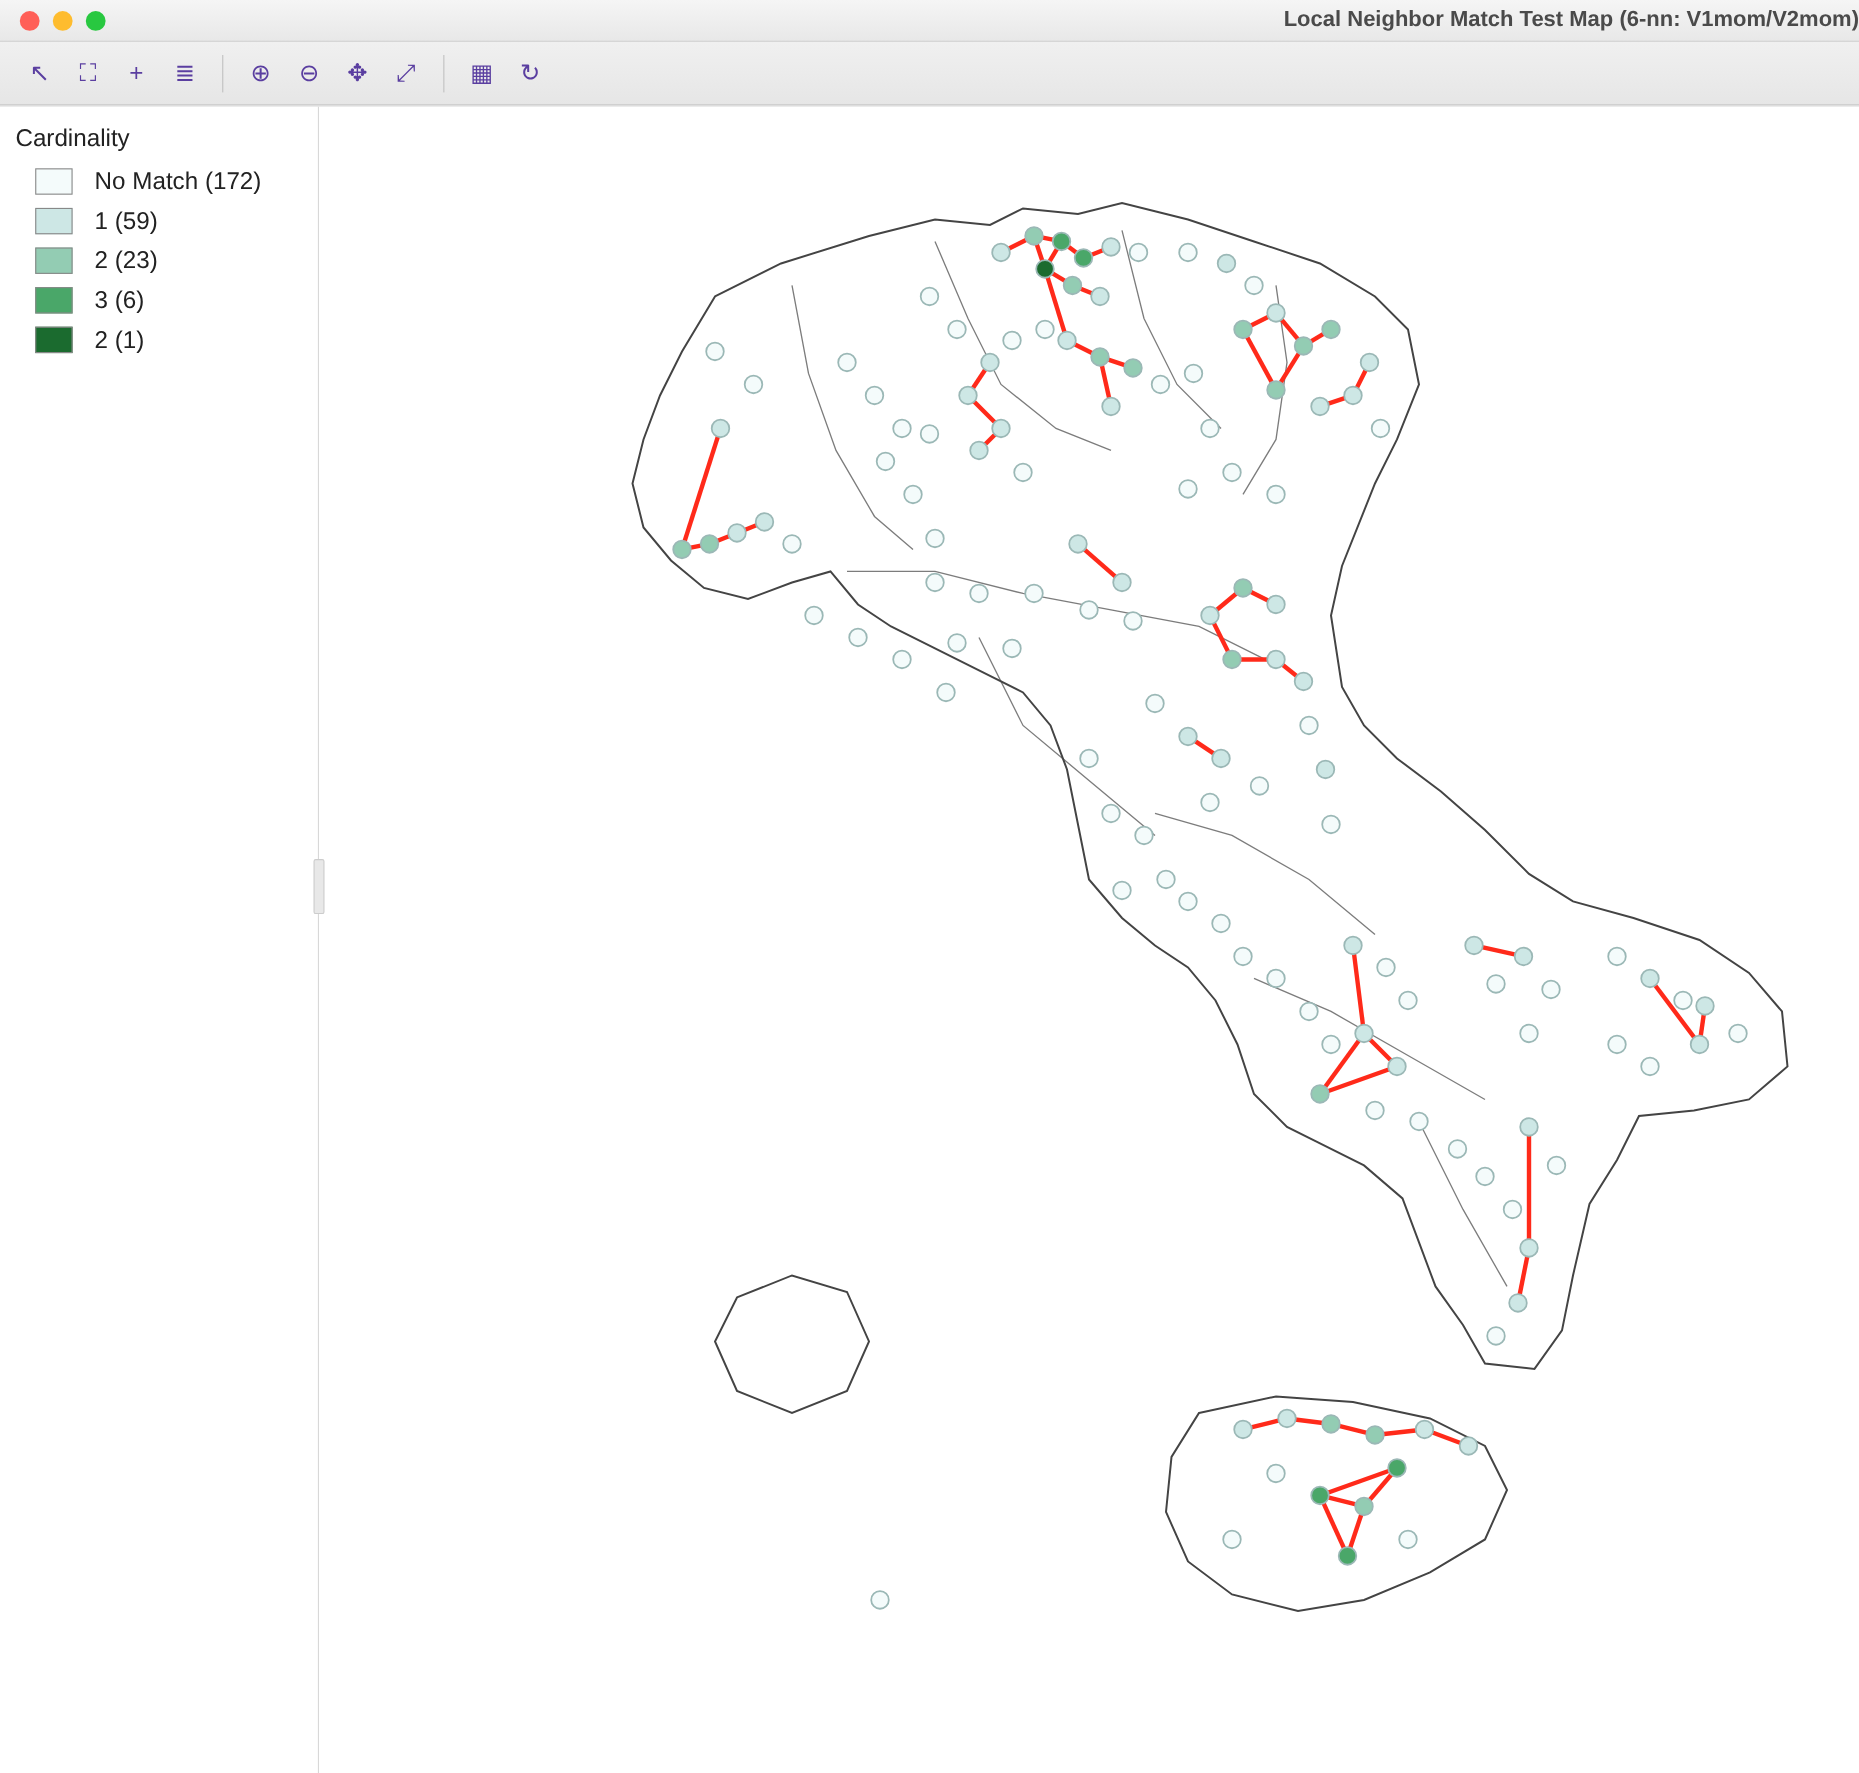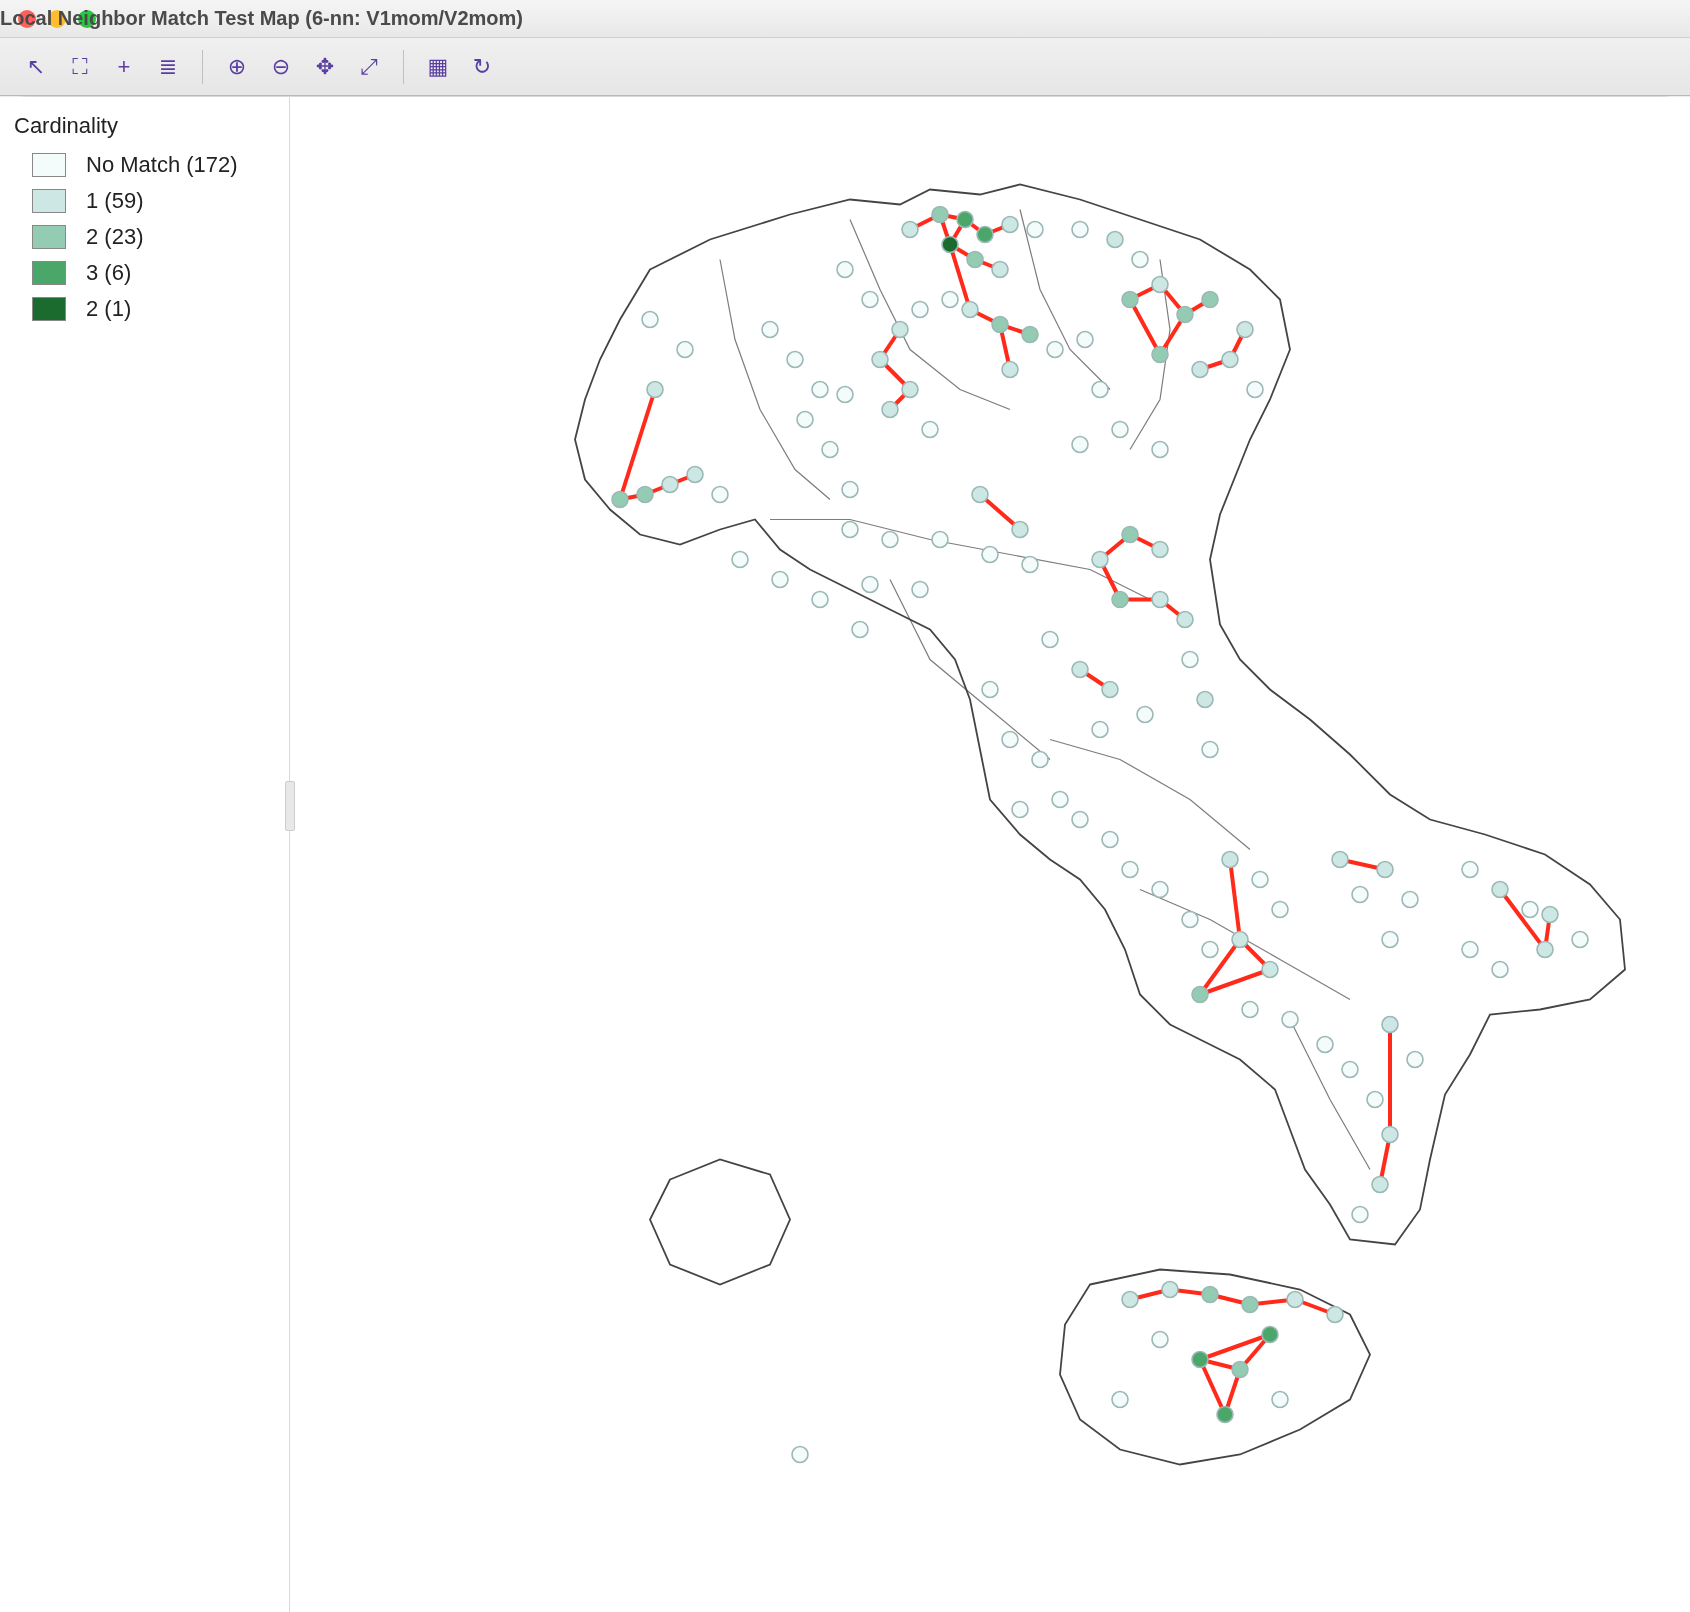--- a/index.html
+++ b/index.html
@@ -30,21 +30,21 @@
       gap: 12px;
       padding-left: 18px;
     }
     .tl { width: 18px; height: 18px; border-radius: 50%; }
     .tl.red { background: #ff5f57; }
     .tl.yellow { background: #febc2e; }
     .tl.green { background: #28c840; }
     .title {
       position: absolute;
       left: 0; right: 0;
-      text-align: left;
+      text-align: right;
       font-weight: 600;
       font-size: 20px;
       color: #4a4a4a;
       pointer-events: none;
     }
     .toolbar {
       height: 58px;
       background: linear-gradient(#f0f0f0, #e6e6e6);
       border-bottom: 1px solid #b8b8b8;
       display: flex;
@@ -63,21 +63,20 @@
     .tb-sep {
       width: 1px; height: 34px;
       background: #c0c0c0;
       margin: 0 10px;
     }
     .content {
       flex: 1;
       display: flex;
       background: #fff;
       border-top: 1px solid #d8d8d8;
-      border-radius: 27px;
     }
     .legend-panel {
       width: 290px;
       background: #fff;
       border-right: 1px solid #d8d8d8;
       padding: 16px 14px;
       font-size: 22px;
     }
     .legend-title {
       font-weight: 400;

